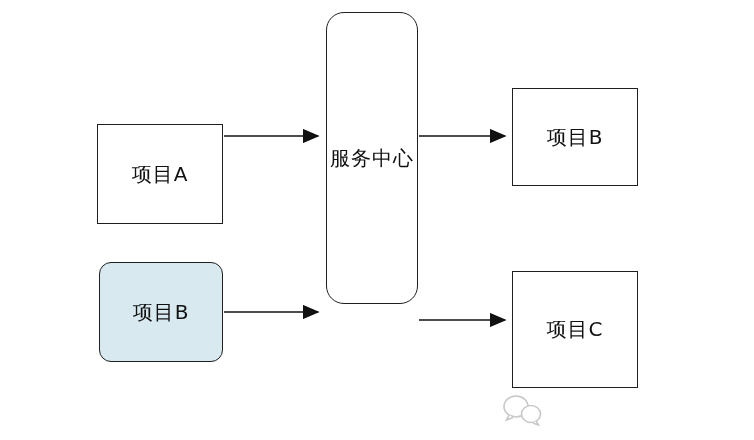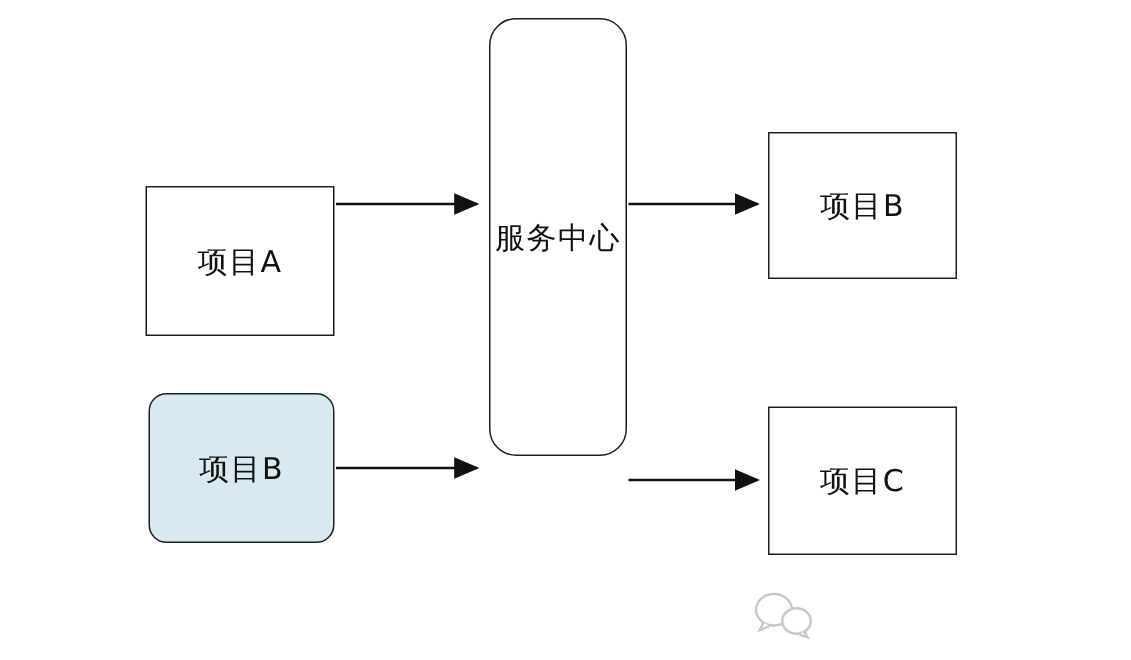--- a/index.html
+++ b/index.html
@@ -29,21 +29,21 @@
     color: #111111;
     letter-spacing: 1px;
     white-space: nowrap;
   }
   .node-project-a-left  { left: 97px;  top: 88px;  width: 126px; height: 100px; margin-top: 36px; }
   .node-project-b-left  { left: 99px;  top: 262px; width: 124px; height: 100px;
                           background: #d8eaf0; border-radius: 12px; }
   .node-service-center  { left: 326px; top: 12px;  width: 92px;  height: 292px;
                           border-radius: 18px; text-align: center; }
   .node-project-b-right { left: 512px; top: 88px;  width: 126px; height: 98px; }
-  .node-project-c-right { left: 512px; top: 271px; width: 126px; height: 99px; }
+  .node-project-c-right { left: 512px; top: 271px; width: 126px; height: 117px; }
 
   .arrows {
     position: absolute;
     left: 0; top: 0;
     width: 754px;
     height: 440px;
     pointer-events: none;
   }
   .watermark {
     position: absolute;

